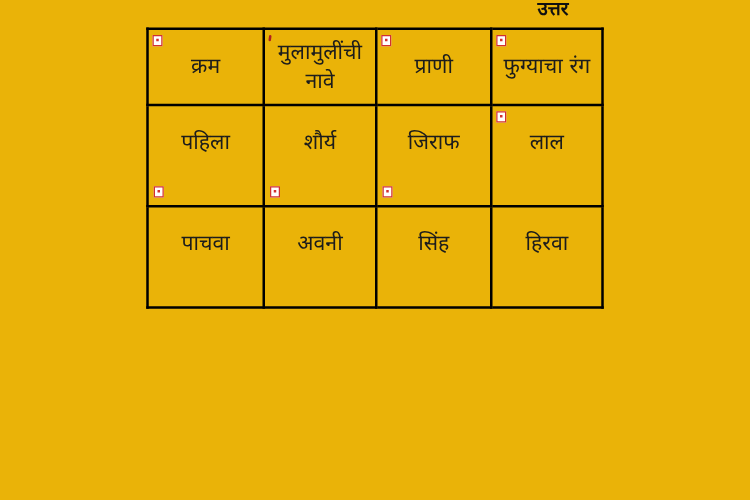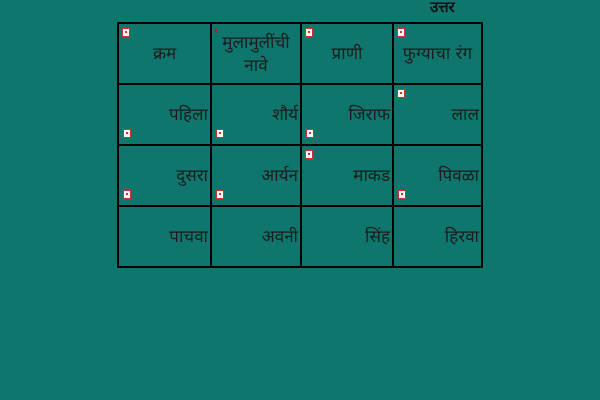--- a/index.html
+++ b/index.html
@@ -1,20 +1,20 @@
 <!DOCTYPE html>
 <html><head>
 <meta charset="utf-8">
 <style>
   html, body { margin: 0; padding: 0; background: #ffffff; }
   .page {
     position: relative;
     width: 600px;
     height: 400px;
-    background: #0f766e;
+    background: #eab308;
     font-family: "DejaVu Sans", "Liberation Sans", sans-serif;
     color: #1c1c1c;
     overflow: hidden;
   }
   .answer-label {
     position: absolute;
     left: 430px;
     top: 0px;
     font-size: 15px;
     font-weight: bold;
@@ -34,21 +34,21 @@
     position: relative;
     border: 2px solid #000000;
     text-align: center;
     vertical-align: middle;
     font-size: 17px;
     line-height: 1.35;
     padding: 0 2px;
     overflow: hidden;
   }
   tr.hdr td { height: 59px; }
-  tr.data td { height: 58px; padding-bottom: 1px; text-align: right; }
+  tr.data td { height: 58px; padding-bottom: 21px; }
   .cell-text { display: inline-block; }
   
   .mk { position: absolute; display: block; }
   .sq {
     width: 6px; height: 7px;
     border: 1px solid #d23030;
     background: #ffffff;
     box-sizing: content-box;
   }
   .sq::after {
@@ -114,38 +114,20 @@
       <td>
         <span class="mk sq bl"></span>
         <span class="cell-text">जिराफ</span>
       </td>
       <td>
         <span class="mk sq tl"></span>
         <span class="cell-text">लाल</span>
       </td>
     </tr>
 
-    <tr class="data">
-      <td>
-        <span class="mk sq bl"></span>
-        <span class="cell-text">दुसरा</span>
-      </td>
-      <td>
-        <span class="mk sq bl"></span>
-        <span class="cell-text">आर्यन</span>
-      </td>
-      <td>
-        <span class="mk sq tl"></span>
-        <span class="cell-text">माकड</span>
-      </td>
-      <td>
-        <span class="mk sq bl"></span>
-        <span class="cell-text">पिवळा</span>
-      </td>
-    </tr>
 
 
 
     <tr class="data">
       <td>
         
         <span class="cell-text">पाचवा</span>
       </td>
       <td>
         

